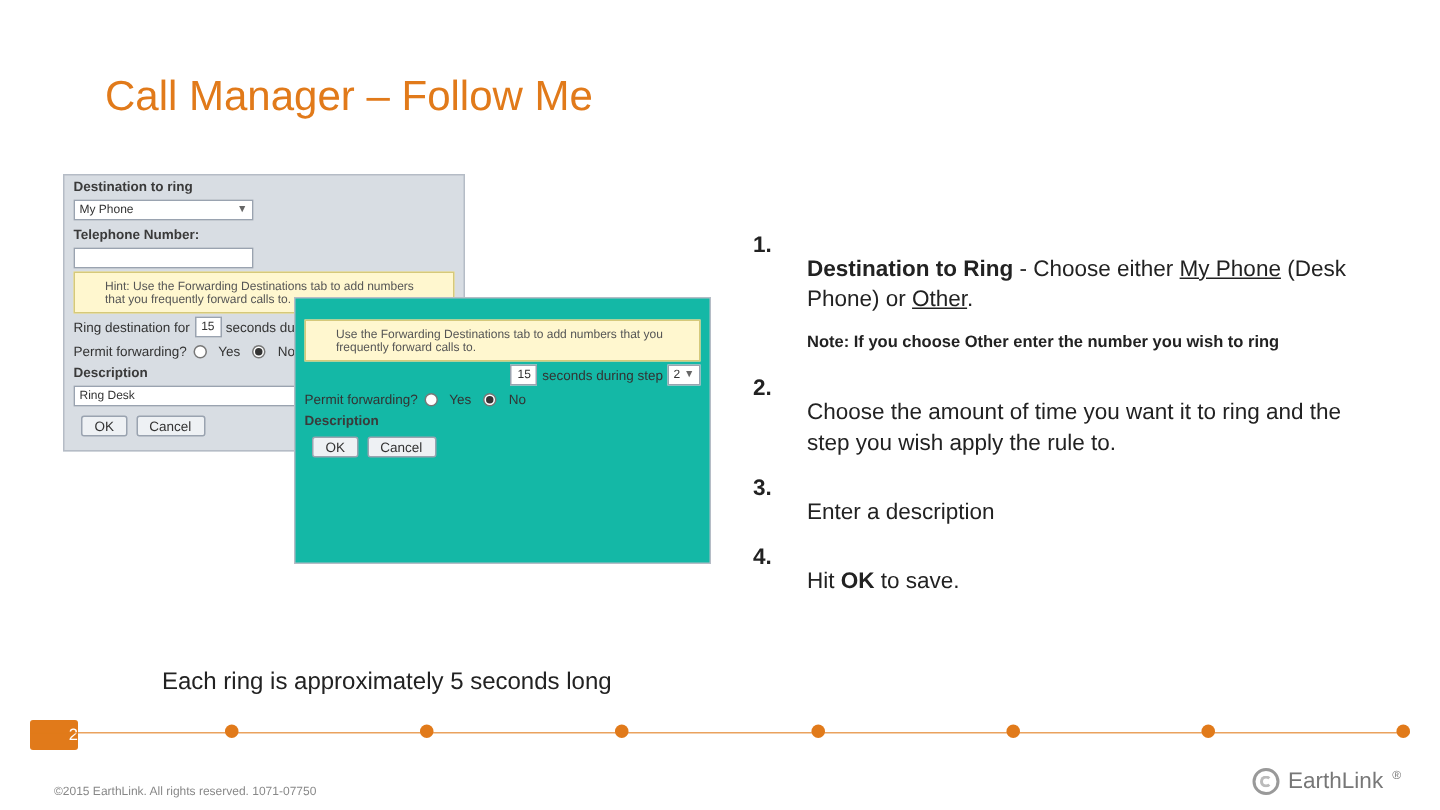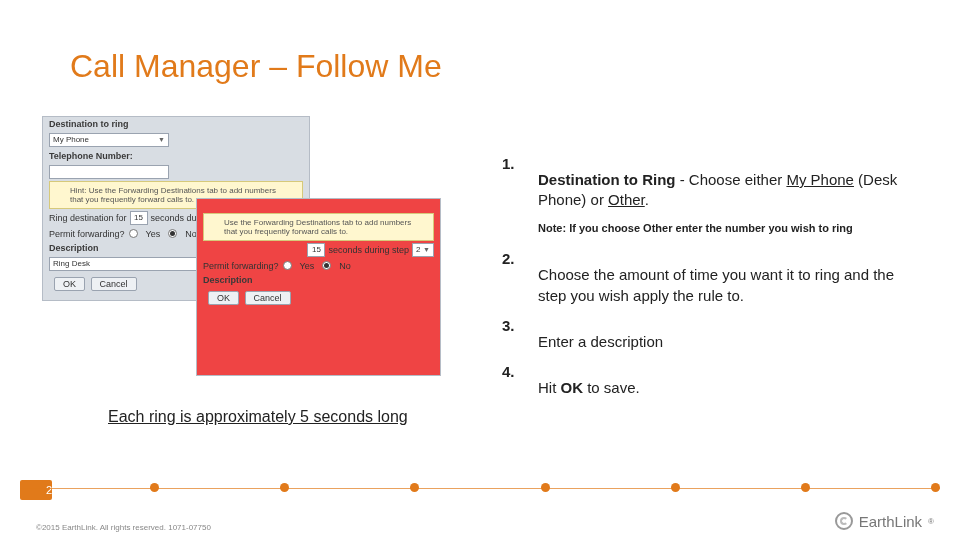--- a/index.html
+++ b/index.html
@@ -1,61 +1,61 @@
 <!DOCTYPE html>
 <html><head>
 <meta charset="utf-8">
 <style>
   * { box-sizing: border-box; margin: 0; padding: 0; }
   html, body { width: 960px; height: 540px; font-family: "Segoe UI", Arial, sans-serif; background: #fff; color: #222; overflow: hidden; }
   .slide { position: relative; width: 960px; height: 540px; }
-  .title { position: absolute; top: 48px; left: 70px; font-size: 32px; font-weight: 300; color: #e17a1a; }
+  .title { position: absolute; top: 48px; left: 70px; font-size: 28px; font-weight: 300; color: #e17a1a; }
   
   .panel-back {
     position: absolute; top: 116px; left: 42px; width: 268px; height: 185px;
     background: #d8dde3; border: 1px solid #b5bcc6; font-size: 9px; color: #333;
   }
   .panel-front {
-    position: absolute; top: 198px; left: 196px; width: 245px; height: 178px;
-    background: #ef4444; border: 1px solid #b5bcc6; font-size: 9px; color: #333;
+    position: absolute; top: 198px; left: 196px; width: 278px; height: 178px;
+    background: #14b8a6; border: 1px solid #b5bcc6; font-size: 9px; color: #333;
   }
   .field-row { padding: 2px 6px; display: flex; align-items: center; gap: 4px; }
   .lbl { font-weight: 600; color: #3a3a3a; }
   .sel, .txt {
     background: #fff; border: 1px solid #9aa3b0; height: 14px; line-height: 12px;
     font-size: 8px; padding: 0 3px; color: #333;
   }
   .sel::after { content: "▼"; float: right; font-size: 7px; color: #666; }
   .hintbox {
     margin: 0 6px; padding: 4px 20px; background: #fff7cf; border: 1px solid #d6c97a;
     font-size: 8px; color: #555;
   }
   .btns { text-align: left; padding: 4px 8px; }
   .btn { display: inline-block; background: #eef1f4; border: 1px solid #9aa3b0; padding: 1px 8px; font-size: 9px; border-radius: 2px; margin-left: 3px; }
-  .radgroup { display: inline-flex; gap: 8px; align-items: flex-start; }
+  .radgroup { display: inline-flex; gap: 8px; align-items: flex-end; }
   .rad { width: 9px; height: 9px; border: 1px solid #777; border-radius: 50%; background: #fff; display: inline-block; }
   .rad.on::after { content: ""; display: block; width: 5px; height: 5px; background: #333; border-radius: 50%; margin: 1px auto; }
   
   .instructions { position: absolute; top: 154px; left: 502px; width: 420px; font-size: 15px; line-height: 1.35; }
   .instructions ol { list-style: none; }
   .instructions li { display: flex; margin-bottom: 10px; }
   .instructions li .num { width: 36px; font-weight: 600; }
   .instructions li .txtblk { flex: 1; margin-top: 16px; }
   .note { margin: 4px 0 14px 36px; font-weight: 600; font-size: 11px; }
   .b { font-weight: 700; }
   .u { text-decoration: underline; }
-  .subnote { position: absolute; top: 408px; left: 108px; font-size: 16px; text-decoration: underline; }
+  .subnote { position: absolute; top: 446px; left: 108px; font-size: 16px; }
   
   .footer { position: absolute; left: 0; right: 0; bottom: 0; height: 60px; }
   .dots-line { position: absolute; left: 20px; right: 20px; top: 8px; height: 1px; background: #e17a1a; opacity: .7; }
   .dots { position: absolute; left: 20px; right: 20px; top: 3px; display: flex; justify-content: space-between; }
   .dot { width: 9px; height: 9px; background: #e17a1a; border-radius: 50%; }
   .pageno { position: absolute; left: 20px; top: 0; width: 20px; height: 20px; background: #e17a1a; color: #fff; font-size: 11px; display: flex; align-items: center; justify-content: center; border-radius: 2px; padding-left: 32px; }
   .copyright { position: absolute; left: 36px; bottom: 8px; font-size: 8px; color: #888; }
-  .logo { position: absolute; right: 26px; bottom: 10px; display: flex; align-items: center; gap: 6px; color: #777; font-size: 15px; font-weight: 400; }
+  .logo { position: absolute; right: 26px; bottom: 10px; display: flex; align-items: flex-start; gap: 6px; color: #777; font-size: 15px; font-weight: 400; }
   .logo-mark { width: 18px; height: 18px; border: 2px solid #999; border-radius: 50%; position: relative; }
   .logo-mark::after { content: ""; position: absolute; inset: 3px; border: 2px solid #bbb; border-radius: 50%; border-right-color: transparent; }
 </style>
 </head>
 <body>
 <div class="slide">
 
 <h1 class="title">Call Manager – Follow Me</h1>
 
 <div class="panel-back">

